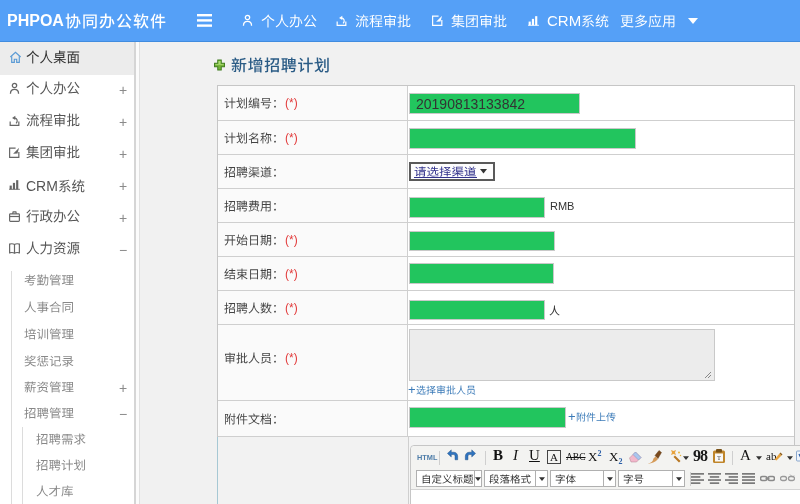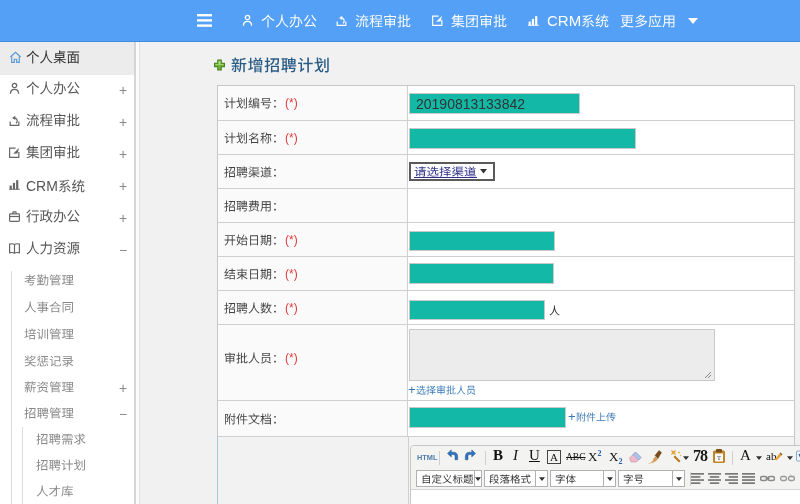--- a/index.html
+++ b/index.html
@@ -13,21 +13,21 @@
 .sico{position:absolute;left:8px;top:50%;transform:translateY(-50%)}
 .stxt{position:absolute;left:26px;top:50%;transform:translateY(-50%)}
 .pm{position:absolute;left:116px;width:14px;text-align:center;top:50%;transform:translateY(-50%);
    color:#8a8a8a;font-size:14px;font-weight:400}
 #tbl{position:absolute;left:217px;top:85px;width:578px;height:420px;
    border:1px solid #c6c6c6;border-bottom:none;background:#fff}
 .row{position:relative;border-bottom:1px solid #cfcfcf;display:flex}
 .lc{width:190px;background:#fafafa;border-right:1px solid #cfcfcf;display:flex;align-items:center;padding-left:6px}
 .vc{position:relative;flex:1;background:#fff}
 .red{color:#e23b3b;font-size:12px;margin-left:1px}
-input,textarea{font-family:"Liberation Sans",sans-serif;border:1px solid #c9c9c9;background:#14b8a6;
+input,textarea{font-family:"Liberation Sans",sans-serif;border:1px solid #c9c9c9;background:#22c55e;
    font-size:14px;color:#333;padding:0 6px;position:absolute;outline:none}
 .lnk{position:absolute;display:flex;align-items:center;color:#3a7ab8;font-size:12px}
 </style></head><body>
 <svg width="0" height="0" style="position:absolute">
     <defs>
       <path id="m4ef6" d="M316 -352V-259H597V84H692V-259H959V-352H692V-551H913V-644H692V-832H597V-644H485C497 -686 507 -729 516 -773L425 -792C403 -665 361 -536 304 -455C328 -445 368 -422 386 -409C411 -448 434 -497 454 -551H597V-352ZM257 -840C205 -693 118 -546 26 -451C42 -429 69 -378 78 -355C105 -384 131 -416 156 -451V83H247V-596C285 -666 319 -740 346 -813Z"></path>
       <path id="m516c" d="M312 -818C255 -670 156 -528 46 -441C70 -425 114 -392 134 -373C242 -472 349 -626 415 -789ZM677 -825 584 -788C660 -639 785 -473 888 -374C907 -399 942 -435 967 -455C865 -539 741 -693 677 -825ZM157 25C199 9 260 5 769 -33C795 9 818 48 834 81L928 29C879 -63 780 -204 693 -313L604 -272C639 -227 677 -174 712 -121L286 -95C382 -208 479 -351 557 -498L453 -543C376 -375 253 -201 212 -156C175 -110 149 -82 120 -75C134 -47 152 5 157 25Z"></path>
       <path id="m5212" d="M635 -736V-185H726V-736ZM827 -834V-31C827 -14 821 -9 803 -9C786 -8 728 -8 668 -10C681 17 695 58 699 84C785 84 839 81 874 66C907 50 920 24 920 -32V-834ZM303 -777C354 -735 416 -674 444 -635L511 -692C481 -732 418 -789 366 -829ZM449 -477C418 -401 377 -330 329 -266C311 -333 296 -410 284 -493L592 -528L583 -617L274 -582C266 -665 261 -753 262 -843H166C167 -751 172 -660 181 -572L31 -555L40 -466L191 -483C206 -370 227 -266 255 -179C190 -112 115 -55 33 -12C53 6 86 43 99 63C167 22 232 -28 291 -86C337 16 396 78 466 78C544 78 577 35 593 -128C568 -137 534 -158 514 -179C508 -61 497 -16 473 -16C436 -16 396 -71 362 -163C432 -247 492 -343 538 -450Z"></path>
       <path id="m529e" d="M173 -499C143 -409 91 -302 34 -231L122 -181C177 -257 227 -373 259 -463ZM770 -479C813 -377 859 -244 875 -163L968 -199C950 -279 901 -410 856 -509ZM373 -843V-665H85V-570H371C361 -380 307 -149 38 12C62 29 99 67 116 89C408 -92 464 -355 473 -570H657C645 -220 629 -79 599 -47C587 -34 576 -31 555 -31C529 -31 471 -31 407 -37C424 -8 437 35 439 64C500 66 564 68 601 63C640 58 666 48 692 13C732 -36 748 -189 763 -615C763 -629 764 -665 764 -665H475V-843Z"></path>
       <path id="m534f" d="M375 -475C358 -383 326 -290 283 -229C303 -218 339 -194 354 -181C400 -249 438 -354 459 -459ZM150 -844V-609H44V-521H150V83H241V-521H343V-609H241V-844ZM538 -837V-656H372V-564H537C530 -376 489 -151 279 21C302 34 336 65 351 85C577 -104 620 -355 627 -564H745C737 -198 727 -60 703 -30C693 -17 683 -14 665 -14C644 -14 595 -15 541 -19C557 6 567 45 569 72C622 74 675 75 707 71C740 66 763 57 784 25C814 -15 824 -132 833 -447C859 -354 885 -236 894 -166L978 -187C967 -259 936 -380 908 -473L833 -458L837 -611C837 -623 838 -656 838 -656H628V-837Z"></path>
@@ -115,20 +115,34 @@
       <path id="g9053" d="M64 -765C117 -714 180 -642 207 -596L269 -638C239 -684 175 -753 122 -801ZM455 -368H790V-284H455ZM455 -231H790V-147H455ZM455 -504H790V-421H455ZM384 -561V-89H863V-561H624C635 -586 647 -616 659 -645H947V-708H760C784 -741 809 -781 833 -818L759 -840C743 -801 711 -747 684 -708H497L549 -732C537 -763 505 -811 476 -844L414 -817C440 -784 468 -739 481 -708H311V-645H576C570 -618 561 -587 553 -561ZM262 -483H51V-413H190V-102C145 -86 94 -44 42 7L89 68C140 6 191 -47 227 -47C250 -47 281 -17 324 7C393 46 479 57 597 57C693 57 869 51 941 46C942 25 954 -9 962 -27C865 -17 716 -10 599 -10C490 -10 404 -17 340 -52C305 -72 282 -90 262 -100Z"></path>
       <path id="g9644" d="M574 -414C611 -342 656 -245 676 -184L738 -214C717 -275 672 -368 632 -440ZM802 -828V-610H553V-540H802V-16C802 0 796 4 781 5C766 6 719 6 665 4C676 25 686 59 690 78C764 79 808 76 836 64C863 51 874 28 874 -17V-540H963V-610H874V-828ZM516 -839C474 -693 401 -550 317 -457C332 -442 356 -410 365 -395C390 -424 414 -457 437 -494V75H505V-617C536 -682 563 -751 585 -821ZM83 -797V80H150V-729H273C253 -659 226 -567 200 -493C266 -411 281 -339 281 -284C281 -251 276 -222 262 -211C255 -205 244 -202 233 -202C219 -201 201 -201 180 -203C192 -184 197 -156 197 -136C219 -135 242 -135 261 -138C280 -140 297 -146 310 -157C337 -176 348 -220 348 -276C348 -340 333 -415 266 -501C297 -584 332 -687 358 -772L310 -801L298 -797Z"></path>
       <path id="g96c6" d="M460 -292V-225H54V-162H393C297 -90 153 -26 29 6C46 22 67 50 79 69C207 29 357 -47 460 -135V79H535V-138C637 -52 789 23 920 61C931 42 952 15 968 -1C843 -31 701 -92 605 -162H947V-225H535V-292ZM490 -552V-486H247V-552ZM467 -824C483 -797 500 -763 512 -734H286C307 -765 326 -797 343 -827L265 -842C221 -754 140 -642 30 -558C47 -548 72 -526 85 -510C116 -536 145 -563 172 -591V-271H247V-303H919V-363H562V-432H849V-486H562V-552H846V-606H562V-672H887V-734H591C578 -766 556 -810 534 -843ZM490 -606H247V-672H490ZM490 -432V-363H247V-432Z"></path>
       <path id="g9700" d="M194 -571V-521H409V-571ZM172 -466V-416H410V-466ZM585 -466V-415H830V-466ZM585 -571V-521H806V-571ZM76 -681V-490H144V-626H461V-389H533V-626H855V-490H925V-681H533V-740H865V-800H134V-740H461V-681ZM143 -224V78H214V-162H362V72H431V-162H584V72H653V-162H809V4C809 14 807 17 795 17C785 18 751 18 710 17C719 35 730 61 734 80C788 80 826 80 851 68C876 58 882 40 882 5V-224H504L531 -295H938V-356H65V-295H453C447 -272 440 -247 432 -224Z"></path>
       <path id="g9762" d="M389 -334H601V-221H389ZM389 -395V-506H601V-395ZM389 -160H601V-43H389ZM58 -774V-702H444C437 -661 426 -614 416 -576H104V80H176V27H820V80H896V-576H493L532 -702H945V-774ZM176 -43V-506H320V-43ZM820 -43H670V-506H820Z"></path>
       <path id="g9898" d="M176 -615H380V-539H176ZM176 -743H380V-668H176ZM108 -798V-484H450V-798ZM695 -530C688 -271 668 -143 458 -77C471 -65 488 -42 494 -27C722 -103 751 -248 758 -530ZM730 -186C793 -141 870 -75 908 -33L954 -79C914 -120 835 -183 774 -226ZM124 -302C119 -157 100 -37 33 41C49 49 77 68 88 78C125 30 149 -28 164 -98C254 35 401 58 614 58H936C940 39 952 9 963 -6C905 -4 660 -4 615 -4C495 -5 395 -11 317 -43V-186H483V-244H317V-351H501V-410H49V-351H252V-81C222 -105 197 -136 178 -176C183 -214 186 -255 188 -298ZM540 -636V-215H603V-579H841V-219H907V-636H719C731 -664 744 -699 757 -733H955V-794H499V-733H681C672 -700 661 -664 650 -636Z"></path>
       <path id="gff1a" d="M250 -486C290 -486 326 -515 326 -560C326 -606 290 -636 250 -636C210 -636 174 -606 174 -560C174 -515 210 -486 250 -486ZM250 4C290 4 326 -26 326 -71C326 -117 290 -146 250 -146C210 -146 174 -117 174 -71C174 -26 210 4 250 4Z"></path>
     </defs>
   </svg>
 <div id="hdr">
+    <div class="hi" style="left:7px">
+      <span style="color:#fff;font-size:16px;font-weight:bold;letter-spacing:0px">PHPOA</span>
+      <span style="width:1px"></span>
+      <svg class="ct" style="width:101.0px;height:16px;" viewBox="0 -880 6312 1000" preserveAspectRatio="none">
+        <g fill="#ffffff">
+          <use href="#m534f" x="0"></use>
+          <use href="#m540c" x="1062"></use>
+          <use href="#m529e" x="2125"></use>
+          <use href="#m516c" x="3187"></use>
+          <use href="#m8f6f" x="4250"></use>
+          <use href="#m4ef6" x="5312"></use>
+        </g>
+      </svg>
+    </div>
     <div class="hi" style="left:197px">
       <svg width="15" height="13" viewBox="0 0 15 13" fill="#fff">
         <rect y="0" width="15" height="2.4"></rect>
         <rect y="5.2" width="15" height="2.4"></rect>
         <rect y="10.4" width="15" height="2.4"></rect>
       </svg>
     </div>
     <div class="hi" style="left:241px">
       <svg width="13" height="13" viewBox="0 0 24 24" fill="none" stroke="#fff" stroke-width="2.4">
         <circle cx="12" cy="6.5" r="4"></circle>
@@ -497,20 +511,24 @@
         <svg class="ct" style="width:60.0px;height:12px;" viewBox="0 -880 5000 1000" preserveAspectRatio="none">
           <g fill="#444444">
             <use href="#g62db" x="0"></use>
             <use href="#g8058" x="1000"></use>
             <use href="#g8d39" x="2000"></use>
             <use href="#g7528" x="3000"></use>
             <use href="#gff1a" x="4000"></use>
           </g>
         </svg>
       </div>
+      <div class="vc">
+        <input style="left: 1px; top: 8px; width: 136px; height: 21px;">
+        <span class="abs" style="left:142px;top:11px;font-size:11px;color:#333">RMB</span>
+      </div>
     </div>
     <div class="row" style="height:34px">
       <div class="lc">
         <svg class="ct" style="width:60.0px;height:12px;" viewBox="0 -880 5000 1000" preserveAspectRatio="none">
           <g fill="#444444">
             <use href="#g5f00" x="0"></use>
             <use href="#g59cb" x="1000"></use>
             <use href="#g65e5" x="2000"></use>
             <use href="#g671f" x="3000"></use>
             <use href="#gff1a" x="4000"></use>
@@ -686,21 +704,21 @@
                 <circle cx="22" cy="7" r="2" fill="#e8b53d"></circle>
                 <circle cx="25" cy="13" r="1.5" fill="#e8b53d"></circle>
               </svg>
             </span>
             <span style="position:absolute;left:272px;top:10px;display:inline-flex;align-items:center">
               <svg width="6" height="4" viewBox="0 0 8 5">
                 <path d="M0 0 H8 L4 5 Z" fill="#333"></path>
               </svg>
             </span>
             <span style="position:absolute;left:282px;top:1px;display:inline-flex;align-items:center">
-              <span style="font-family:'Liberation Serif',serif;font-weight:bold;font-size:16px;color:#1a1a1a;letter-spacing:-1px">78</span>
+              <span style="font-family:'Liberation Serif',serif;font-weight:bold;font-size:16px;color:#1a1a1a;letter-spacing:-1px">98</span>
             </span>
             <span style="position:absolute;left:301px;top:3px;display:inline-flex;align-items:center">
               <svg width="14" height="15" viewBox="0 0 28 30">
                 <rect x="2" y="3" width="24" height="25" rx="3" fill="#c0862b"></rect>
                 <rect x="8" y="0" width="12" height="7" rx="2" fill="#7a5218"></rect>
                 <rect x="6" y="9" width="16" height="16" fill="#f8f8f8"></rect>
                 <text x="14" y="22" font-size="13" text-anchor="middle" fill="#444" font-family="Liberation Serif">T</text>
               </svg>
             </span>
             <span style="position:absolute;left:321px;top:5px;width:1px;height:14px;background:#cfcfcf"></span>

